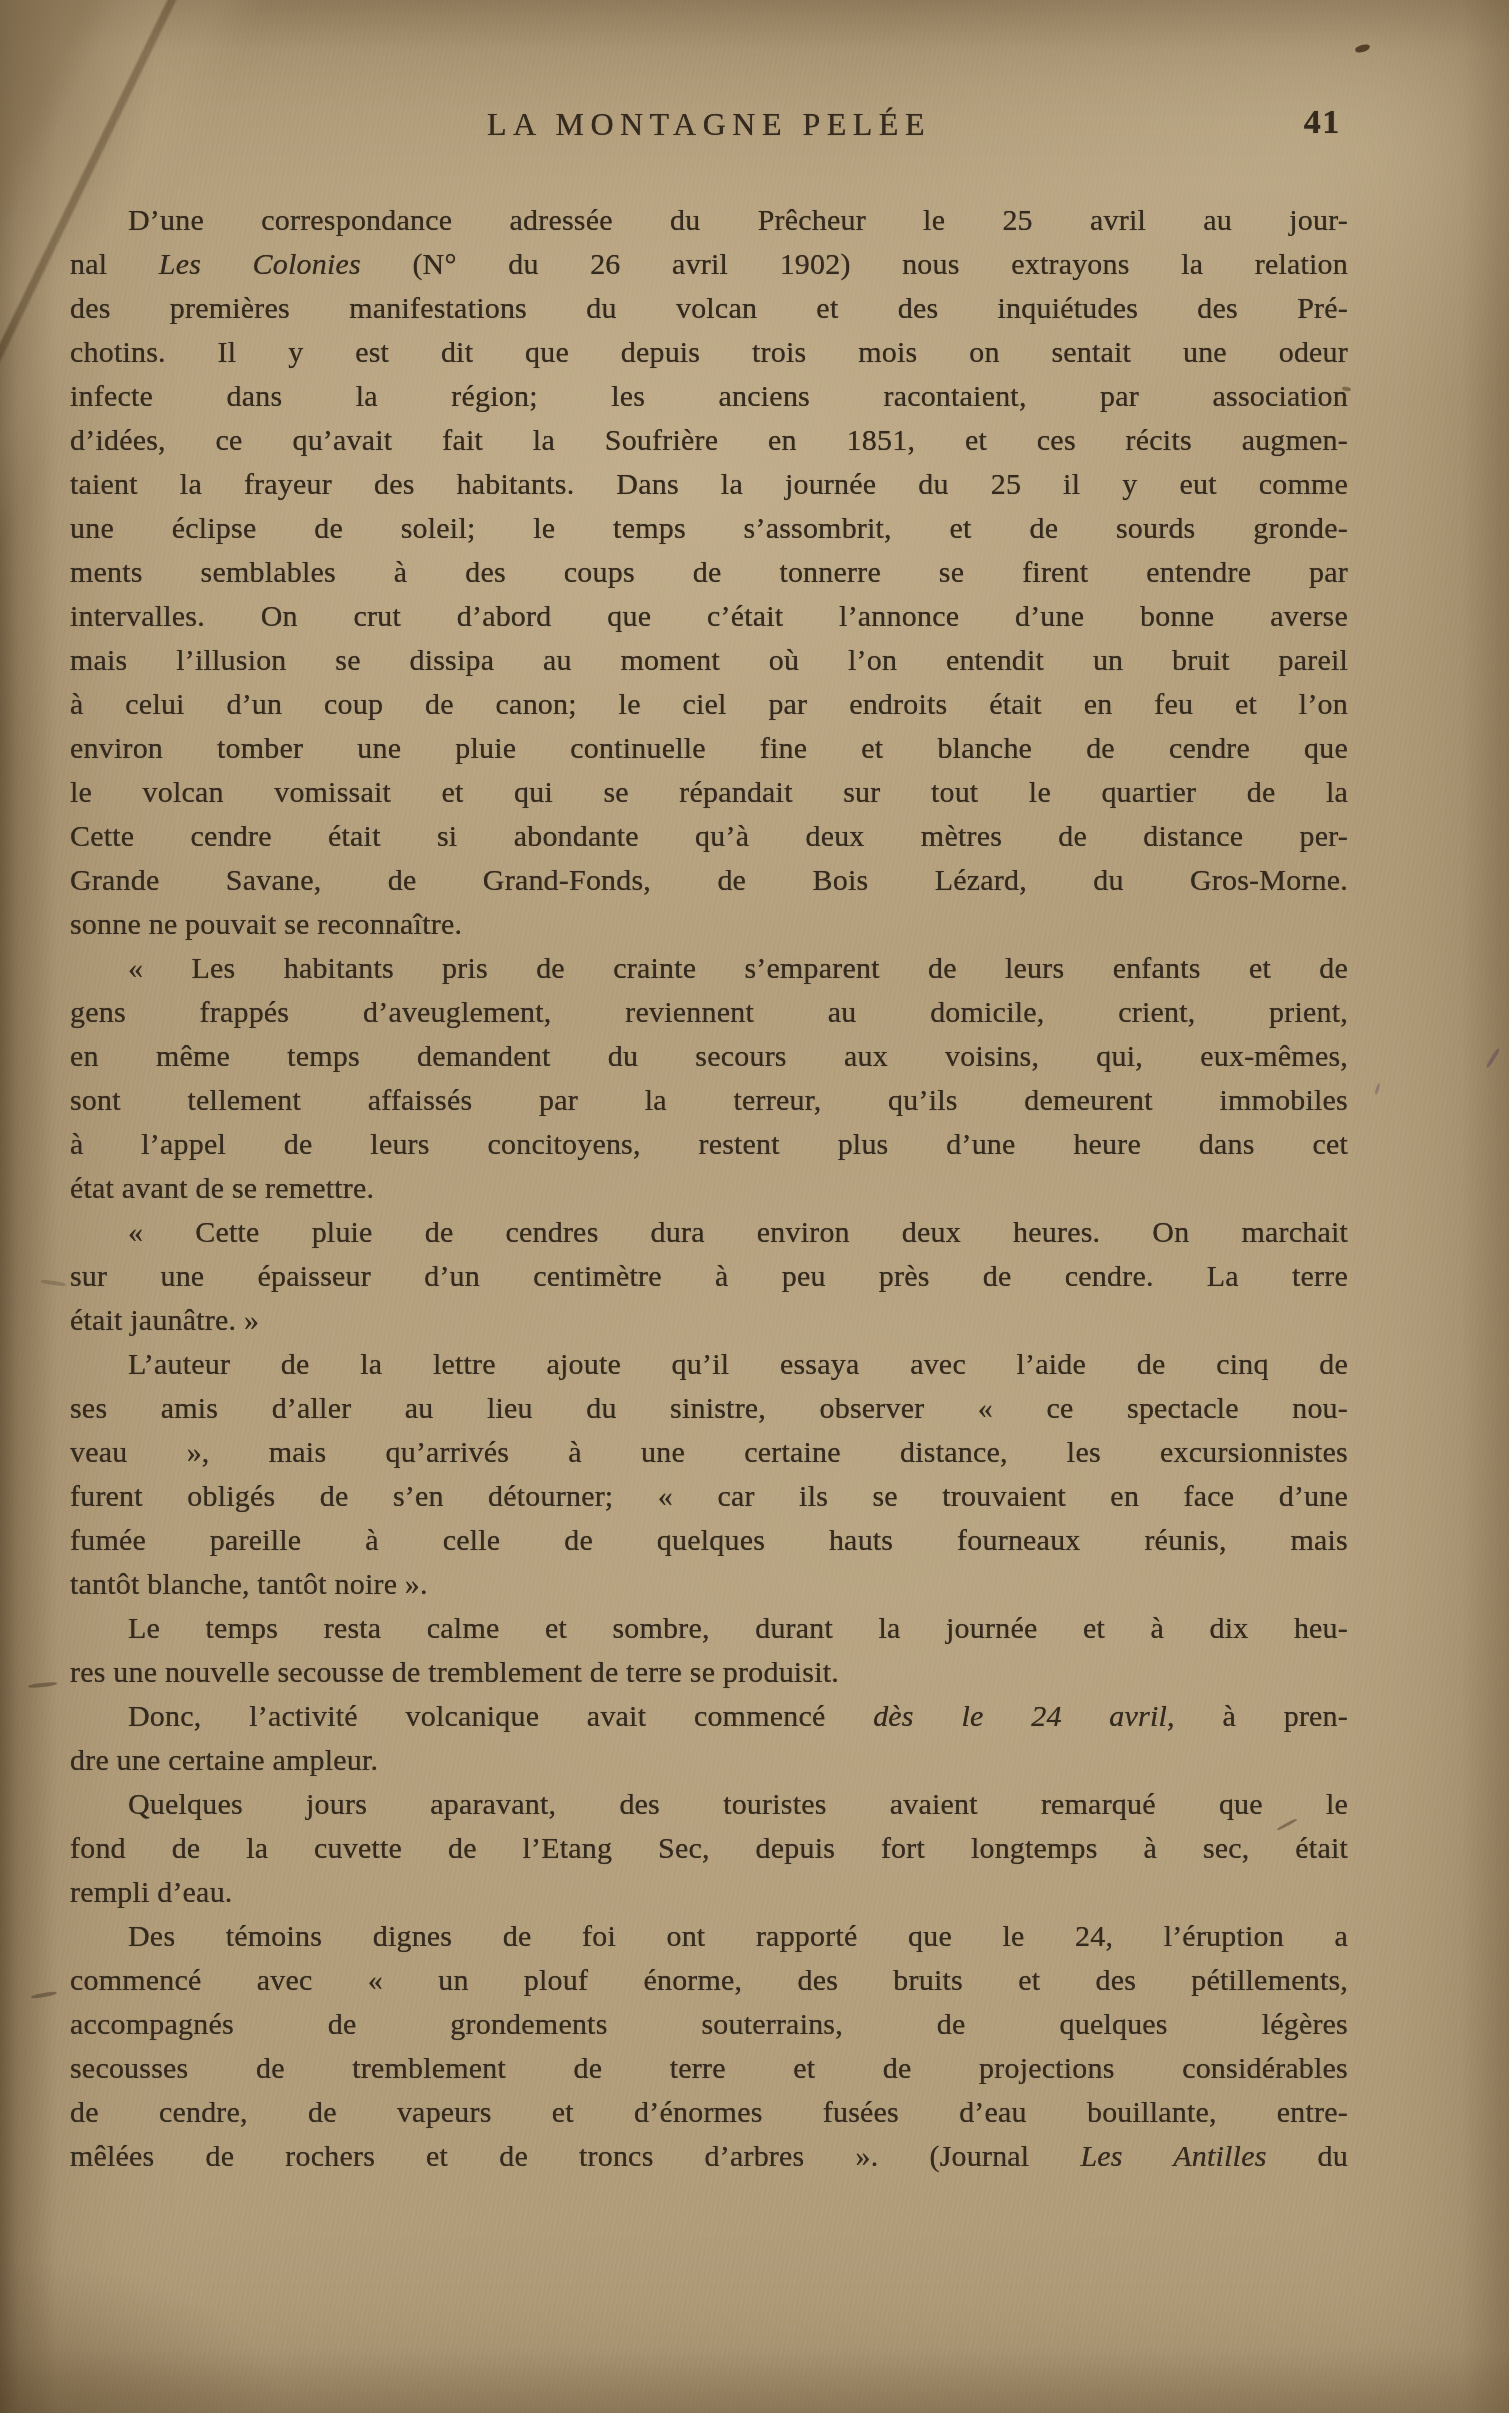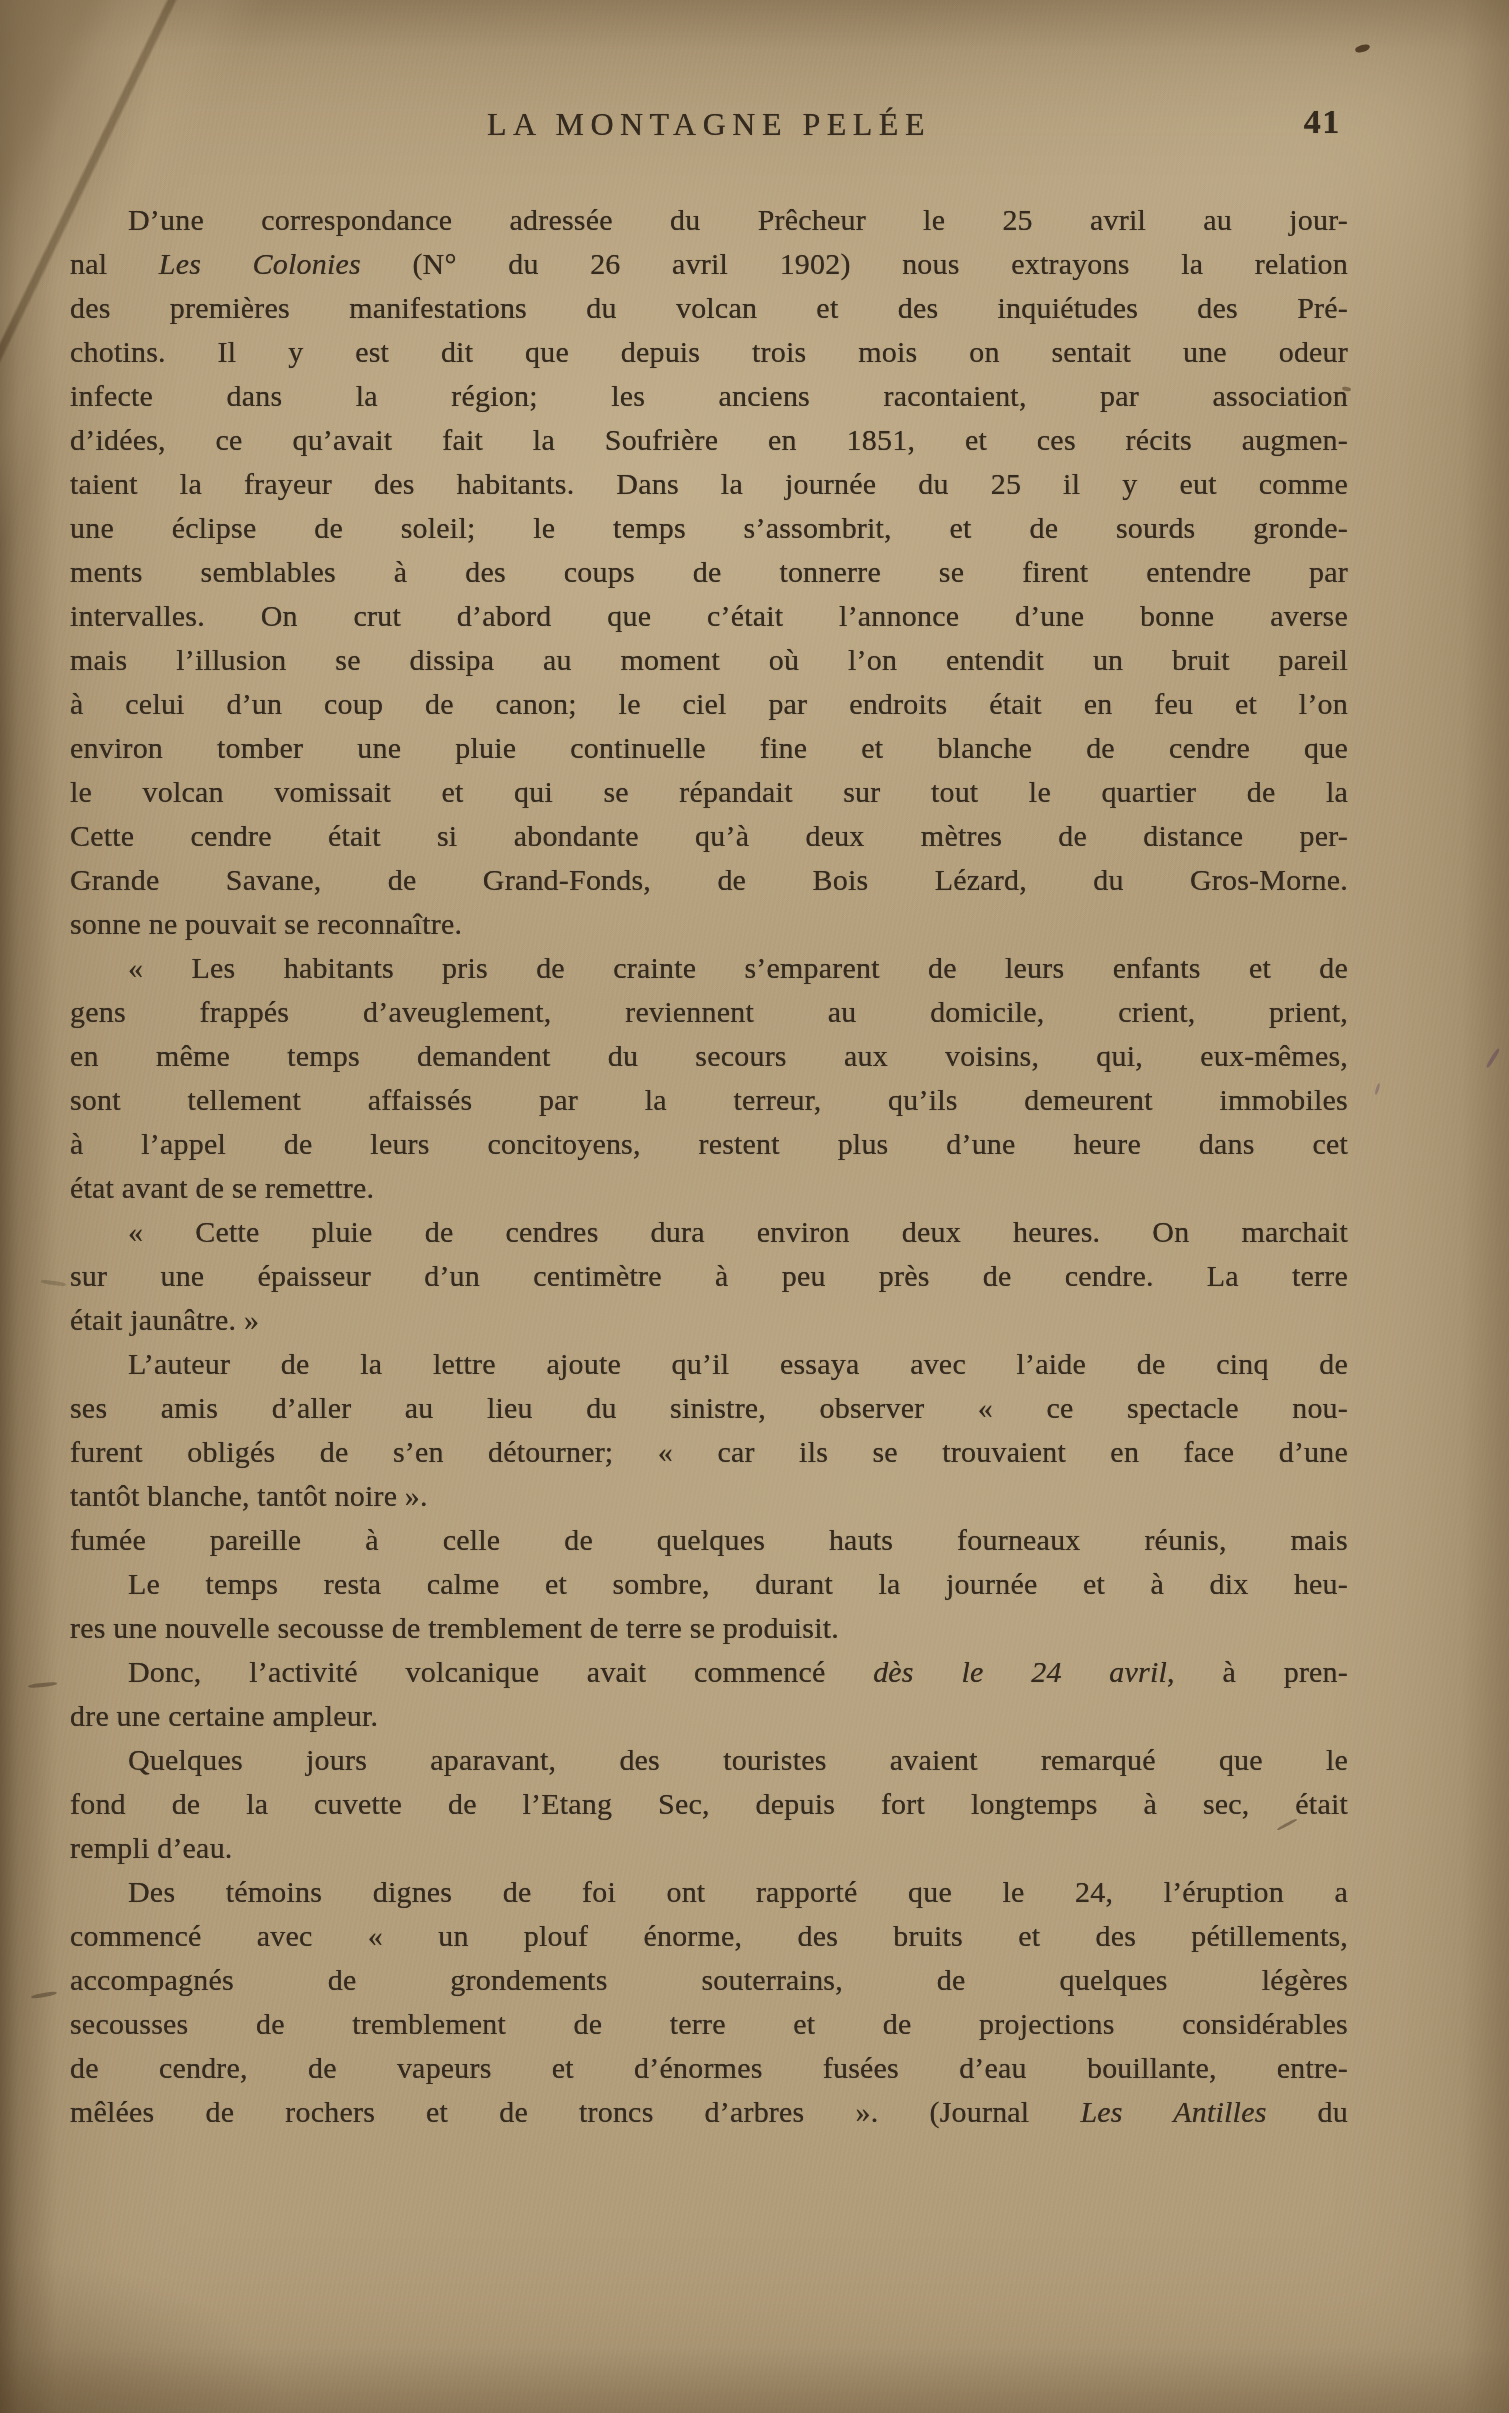--- a/index.html
+++ b/index.html
@@ -109,23 +109,24 @@
         <div class="line last"><span>état avant de se remettre.</span></div>
       </div>
       <div class="para">
         <div class="line first"><span>« Cette pluie de cendres dura environ deux heures. On marchait</span></div>
         <div class="line"><span>sur une épaisseur d’un centimètre à peu près de cendre. La terre</span></div>
         <div class="line last"><span>était jaunâtre. »</span></div>
       </div>
       <div class="para">
         <div class="line first"><span>L’auteur de la lettre ajoute qu’il essaya avec l’aide de cinq de</span></div>
         <div class="line"><span>ses amis d’aller au lieu du sinistre, observer « ce spectacle nou-</span></div>
+        <div class="line"><span>veau », mais qu’arrivés à une certaine distance, les excursionnistes</span></div>
         <div class="line"><span>furent obligés de s’en détourner; « car ils se trouvaient en face d’une</span></div>
+        <div class="line"><span>fumée pareille à celle de quelques hauts fourneaux réunis, mais</span></div>
         <div class="line last"><span>tantôt blanche, tantôt noire ».</span></div>
-        <div class="line"><span>fumée pareille à celle de quelques hauts fourneaux réunis, mais</span></div>
       </div>
       <div class="para">
         <div class="line first"><span>Le temps resta calme et sombre, durant la journée et à dix heu-</span></div>
         <div class="line last"><span>res une nouvelle secousse de tremblement de terre se produisit.</span></div>
       </div>
       <div class="para">
         <div class="line first"><span>Donc, l’activité volcanique avait commencé </span><em>dès le 24 avril</em><span>, à pren-</span></div>
         <div class="line last"><span>dre une certaine ampleur.</span></div>
       </div>
       <div class="para">

